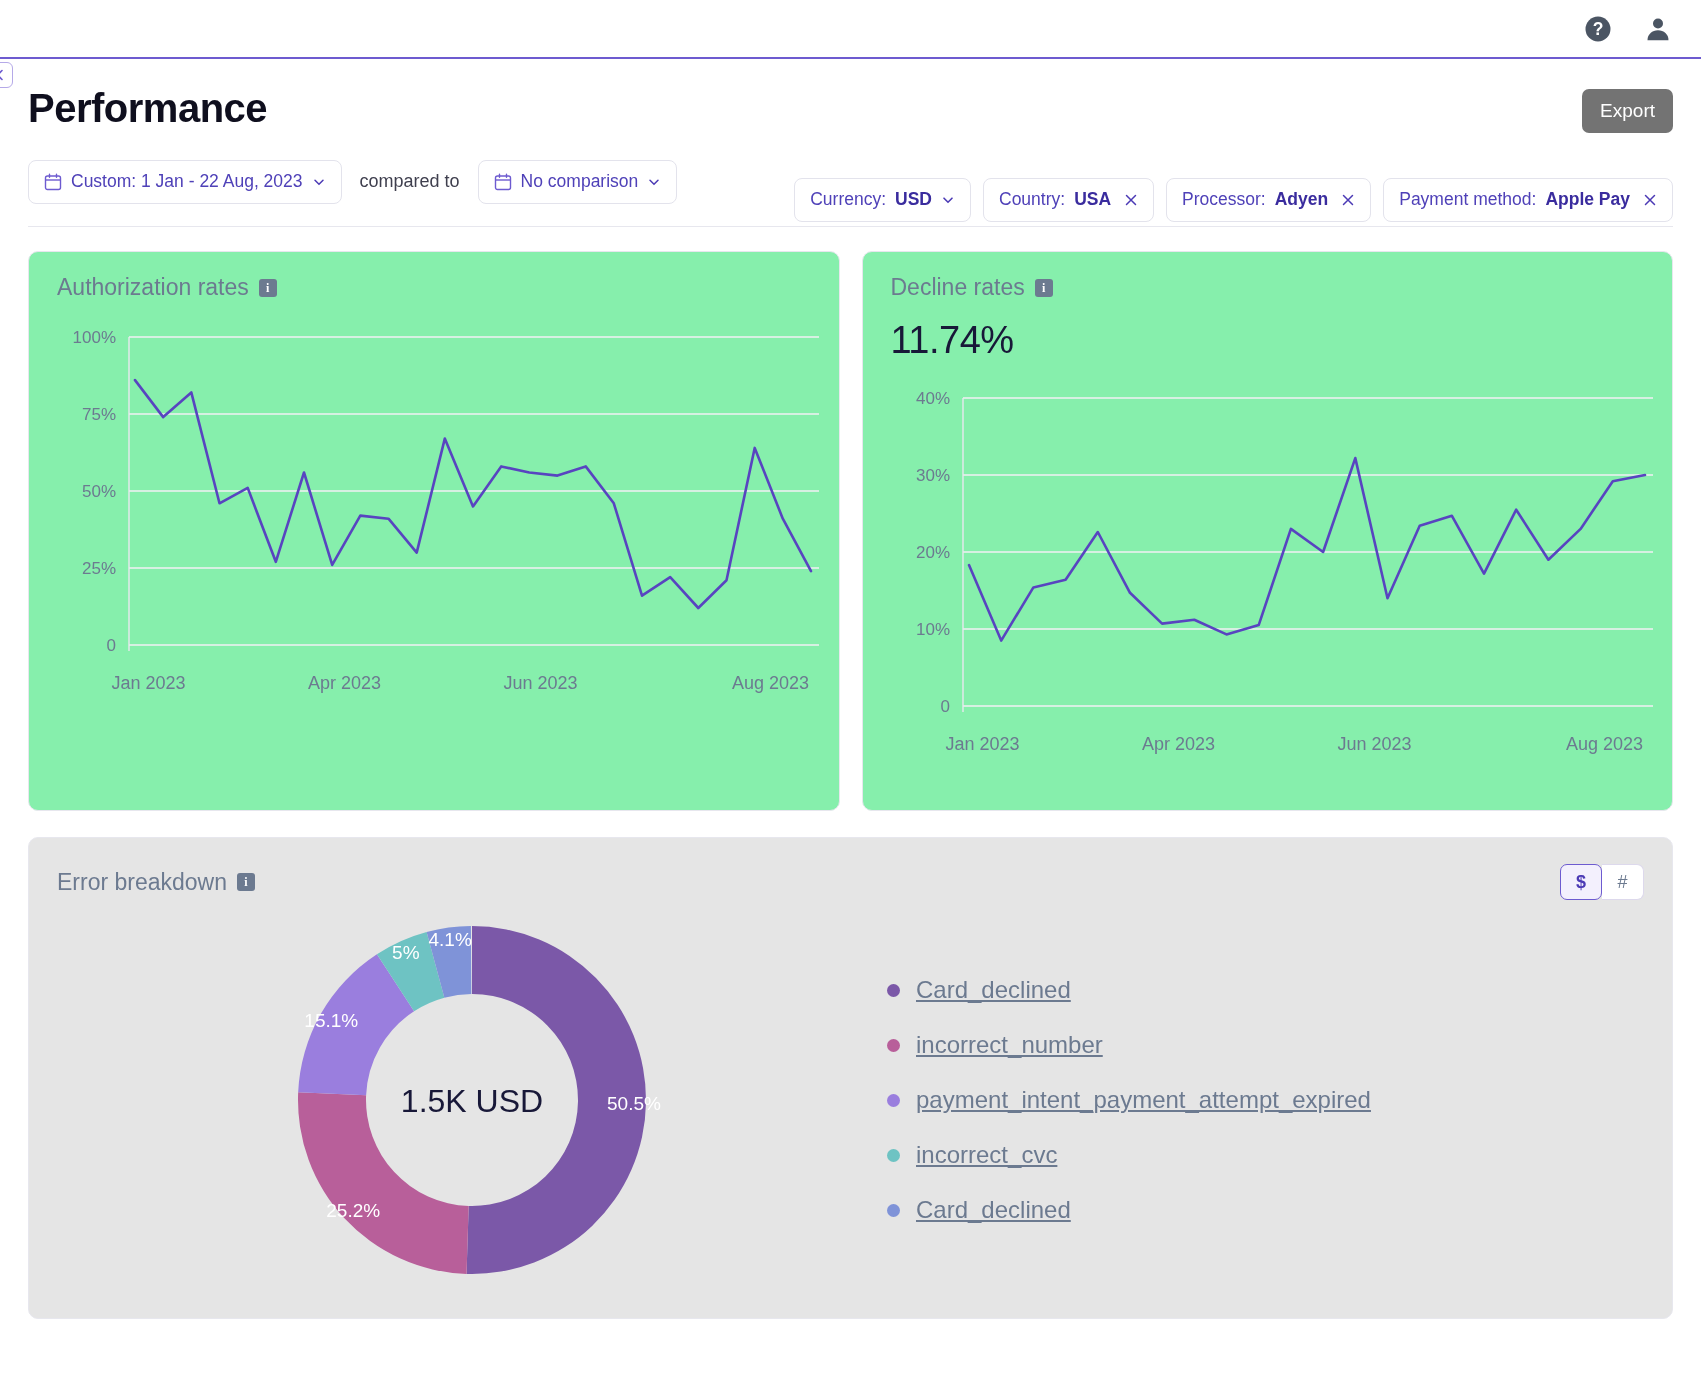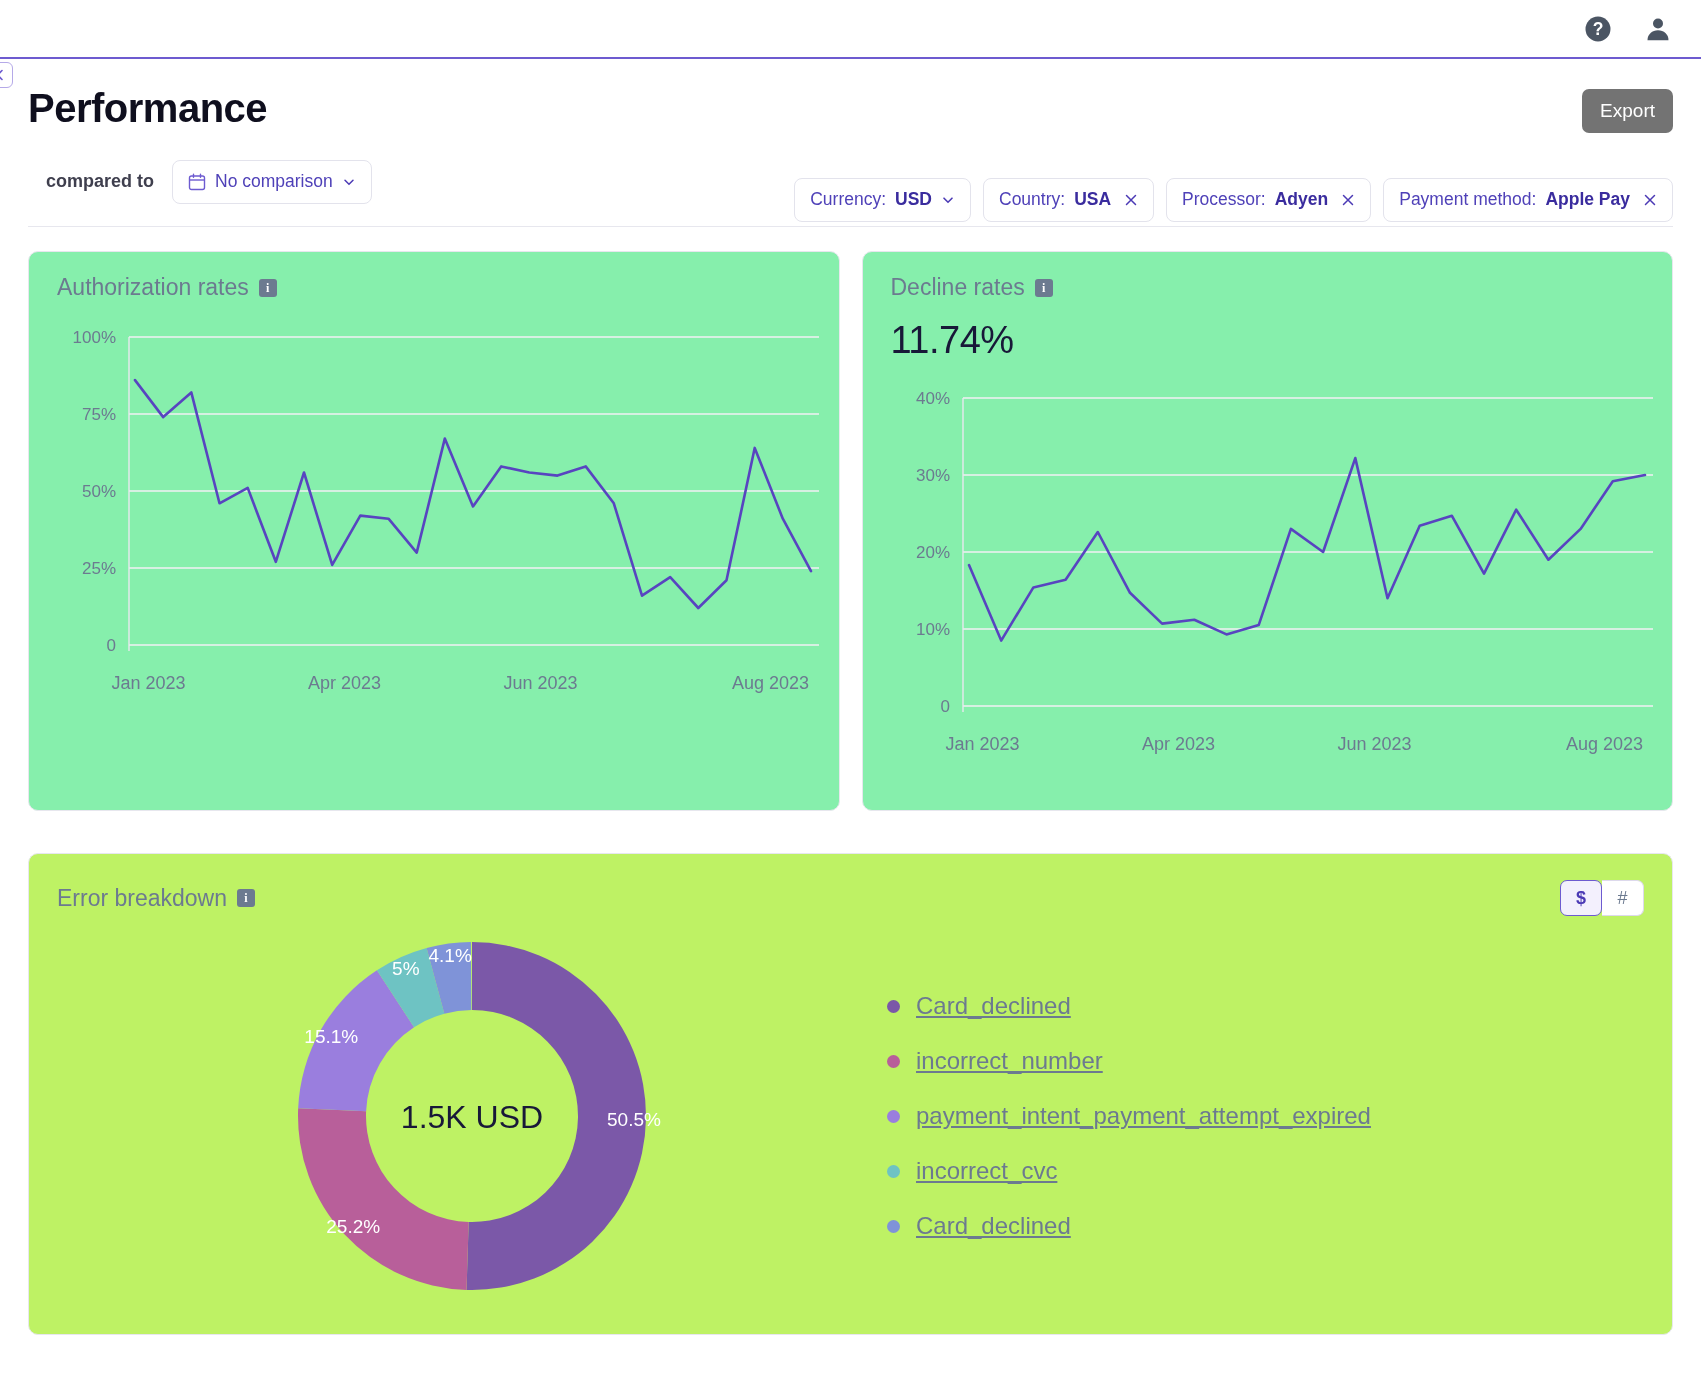--- a/index.html
+++ b/index.html
@@ -88,21 +88,21 @@
     height: 44px;
     padding: 0 15px;
     font-size: 17.5px;
     color: #4b3ab5;
     cursor: pointer;
     white-space: nowrap;
   }
   .chip .lbl { color: #4f41b8; }
   .chip .val { color: #3a2c9e; font-weight: bold; }
   .chip .x { color:#4f41b8; font-size: 19px; line-height:1; margin-left:4px; }
-  .cmp-text { font-size: 18px; color: #3f3f4e; margin: 0 18px; font-weight: bold; }
+  .cmp-text { font-size: 18px; color: #3f3f4e; margin: 0 18px; }
   .chips-right { position:absolute; right: 0; display:flex; gap: 12px; margin-top: 36px; }
 
   
   .cards {
     margin: 24px 28px 0 28px;
     display: flex;
     gap: 22px;
   }
   .card {
     flex: 1 1 0;
@@ -134,24 +134,24 @@
     margin-top: 18px;
     font-size: 38px;
     color: #181838;
     letter-spacing: -0.5px;
   }
   .chart-wrap { margin-top: 22px; }
   svg text { font-family: "Liberation Sans", sans-serif; }
 
   
   .panel {
-    margin: 42px 28px 0 28px;
+    margin: 26px 28px 0 28px;
     border: 1px solid #e7e7ee;
     border-radius: 10px;
-    background: #bef264;
+    background: #e5e5e5;
     padding: 26px 28px 28px 28px;
   }
   .panel-head { display:flex; align-items:center; justify-content:space-between; }
   .toggle-group { display:flex; }
   .toggle-btn {
     width: 42px; height: 36px;
     border: 1px solid #ddd9ec;
     background:#fff;
     color: #6c7a90;
     font-size: 18px;
@@ -204,20 +204,31 @@
         <path d="M8 1.5 L3.5 6 L8 10.5" stroke="#6d5bd0" stroke-width="1.6" fill="none" stroke-linecap="round"></path>
       </svg>
   </div>
 
   <div class="page-head">
     <div class="page-title">Performance</div>
     <button class="export-btn">Export</button>
   </div>
 
   <div class="filter-row">
+    <div class="chip">
+      <svg width="18" height="18" viewBox="0 0 18 18">
+          <rect x="1.5" y="3" width="15" height="13.5" rx="2" stroke="#6d5bd0" stroke-width="1.4" fill="none"></rect>
+          <path d="M1.5 7h15" stroke="#6d5bd0" stroke-width="1.4"></path>
+          <path d="M5.5 1.3v3M12.5 1.3v3" stroke="#6d5bd0" stroke-width="1.4" stroke-linecap="round"></path>
+        </svg>
+      <span class="lbl">Custom: 1 Jan - 22 Aug, 2023</span>
+      <svg width="14" height="14" viewBox="0 0 14 14">
+          <path d="M3 5.2 L7 9.2 L11 5.2" stroke="#4b3ab5" stroke-width="1.5" fill="none" stroke-linecap="round"></path>
+        </svg>
+    </div>
 
     <span class="cmp-text">compared to</span>
 
     <div class="chip">
       <svg width="18" height="18" viewBox="0 0 18 18">
           <rect x="1.5" y="3" width="15" height="13.5" rx="2" stroke="#6d5bd0" stroke-width="1.4" fill="none"></rect>
           <path d="M1.5 7h15" stroke="#6d5bd0" stroke-width="1.4"></path>
           <path d="M5.5 1.3v3M12.5 1.3v3" stroke="#6d5bd0" stroke-width="1.4" stroke-linecap="round"></path>
         </svg>
       <span class="lbl">No comparison</span>

